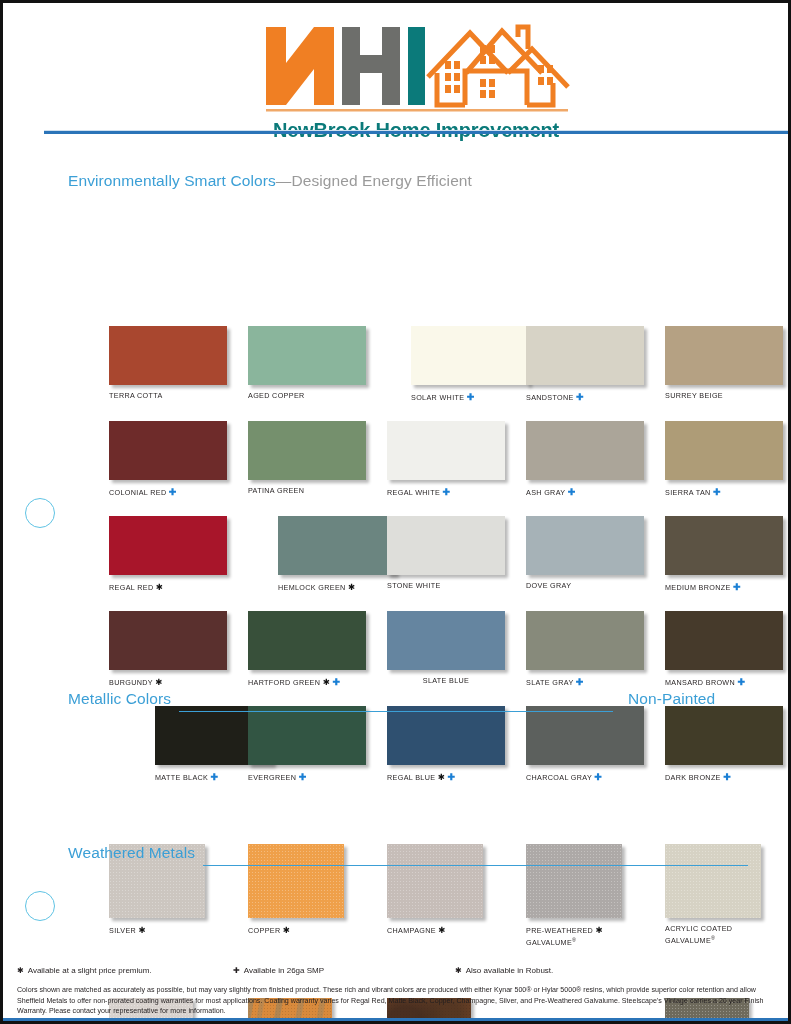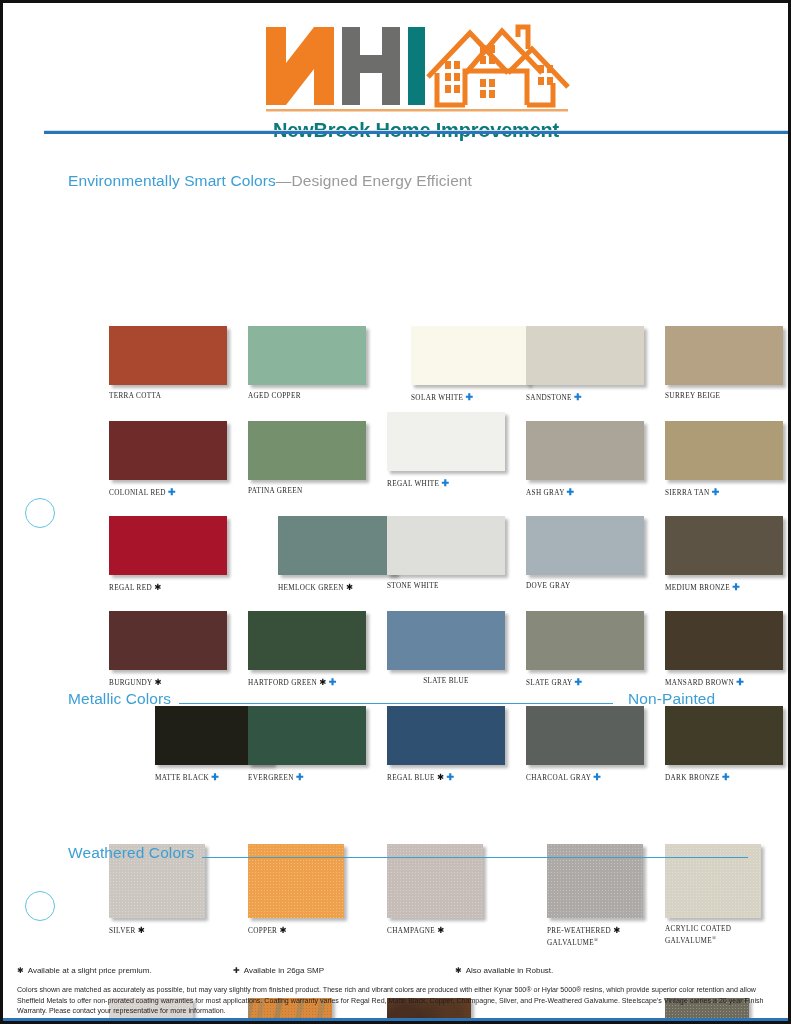--- a/index.html
+++ b/index.html
@@ -18,34 +18,34 @@
     color:#0b7a7a;font-size:20px;font-weight:bold;letter-spacing:-0.2px;
     font-family:"Liberation Sans", sans-serif;
   }
   .header-rule{position:absolute;left:0;right:0;bottom:0;height:3px;background:#2b74b8;}
   .header-rule-thin{position:absolute;left:0;right:0;bottom:3px;height:1px;background:#cfe0ef;}
   .sec-title{
     color:#3b9fd6;font-size:15.5px;letter-spacing:0.1px;font-weight:400;
     font-family:"Liberation Sans", sans-serif;white-space:nowrap;
   }
   .sec-title .muted{color:#9a9a9a;}
-  .sec-head{display:flex;align-items:center;gap:8px;}
+  .sec-head{display:flex;align-items:flex-end;gap:8px;}
   .sec-rule{flex:1;height:1px;background:#3b9fd6;position:relative;top:4px;}
   
   .grid{position:relative;}
   .cell{position:absolute;}
   .swatch{
     width:118px;height:59px;display:block;position:relative;
     box-shadow:3px 3px 3px rgba(0,0,0,.28);
   }
   .swatch.metal{width:96px;height:74px;}
   .swatch.weather{width:84px;height:73px;}
   .label{
     margin-top:6px;font-size:7.2px;letter-spacing:.35px;color:#231f20;
-    font-family:Liberation Serif, serif;white-space:nowrap;line-height:1.45;
+    font-family:Liberation Sans, sans-serif;white-space:nowrap;line-height:1.45;
     text-transform:uppercase;
   }
   .label .plus{color:#1a7fd4;font-weight:bold;font-size:9px;}
   .label .star{color:#111;font-size:8.5px;}
   .label .reg{font-size:5.4px;vertical-align:super;}
   
   .punch{
     position:absolute;width:28px;height:28px;border-radius:50%;
     border:1.4px solid #5fc3e4;background:transparent;
   }
@@ -170,21 +170,21 @@
         <div class="label"><span>SURREY BEIGE</span></div>
       </div>
       <div class="cell" style="left: 65px; top: 287px;">
         <div class="swatch " title="COLONIAL RED" style="background: rgb(110, 43, 42);"></div>
         <div class="label"><span>COLONIAL RED</span> <span class="plus">✚</span></div>
       </div>
       <div class="cell" style="left: 204px; top: 287px;">
         <div class="swatch " title="PATINA GREEN" style="background: rgb(117, 144, 109);"></div>
         <div class="label"><span>PATINA GREEN</span></div>
       </div>
-      <div class="cell" style="left: 343px; top: 278px;">
+      <div class="cell" style="left: 343px; top: 287px;">
         <div class="swatch " title="REGAL WHITE" style="background: rgb(240, 240, 236);"></div>
         <div class="label"><span>REGAL WHITE</span> <span class="plus">✚</span></div>
       </div>
       <div class="cell" style="left: 482px; top: 287px;">
         <div class="swatch " title="ASH GRAY" style="background: rgb(171, 165, 153);"></div>
         <div class="label"><span>ASH GRAY</span> <span class="plus">✚</span></div>
       </div>
       <div class="cell" style="left: 621px; top: 287px;">
         <div class="swatch " title="SIERRA TAN" style="background: rgb(174, 156, 119);"></div>
         <div class="label"><span>SIERRA TAN</span> <span class="plus">✚</span></div>
@@ -266,35 +266,35 @@
         <div class="label"><span>SILVER</span> <span class="star">✱</span></div>
       </div>
       <div class="cell" style="left: 204px; top: 710px;">
         <div class="swatch metal tex-metal" title="COPPER" style="background: rgb(239, 160, 74);"></div>
         <div class="label"><span>COPPER</span> <span class="star">✱</span></div>
       </div>
       <div class="cell" style="left: 343px; top: 710px;">
         <div class="swatch metal tex-metal" title="CHAMPAGNE" style="background: rgb(198, 189, 184);"></div>
         <div class="label"><span>CHAMPAGNE</span> <span class="star">✱</span></div>
       </div>
-      <div class="cell" style="left: 482px; top: 710px; margin-left: 21px;">
+      <div class="cell" style="left: 482px; top: 710px;">
         <div class="swatch metal tex-metal" title="PRE-WEATHERED" style="background: rgb(173, 169, 167);"></div>
         <div class="label"><span>PRE-WEATHERED</span> <span class="star">✱</span><br><span>GALVALUME<span class="reg">®</span></span></div>
       </div>
     </div>
   <div class="grid" id="nonpaint-grid">
       <div class="cell" style="left: 621px; top: 710px;">
         <div class="swatch metal tex-metal" title="ACRYLIC COATED" style="background: rgb(214, 210, 196);"></div>
         <div class="label"><span>ACRYLIC COATED</span><br><span>GALVALUME<span class="reg">®</span></span></div>
       </div>
     </div>
 
   <div style="position:absolute;left:65px;top:841px;width:680px;">
     <div class="sec-head">
-      <span class="sec-title">Weathered Colors</span>
+      <span class="sec-title">Weathered Metals</span>
       <span class="sec-rule"></span>
     </div>
   </div>
   <div class="grid" id="weather-grid">
       <div class="cell" style="left: 65px; top: 864px;">
         <div class="swatch weather tex-metal" title="GALV-TEN™ RAW" style="background: rgb(216, 210, 206);"></div>
       </div>
       <div class="cell" style="left: 204px; top: 864px;">
         <div class="swatch weather tex-copperten" title="COPPER-TEN™ RAW" style="background: rgb(217, 138, 60);"></div>
       </div>

